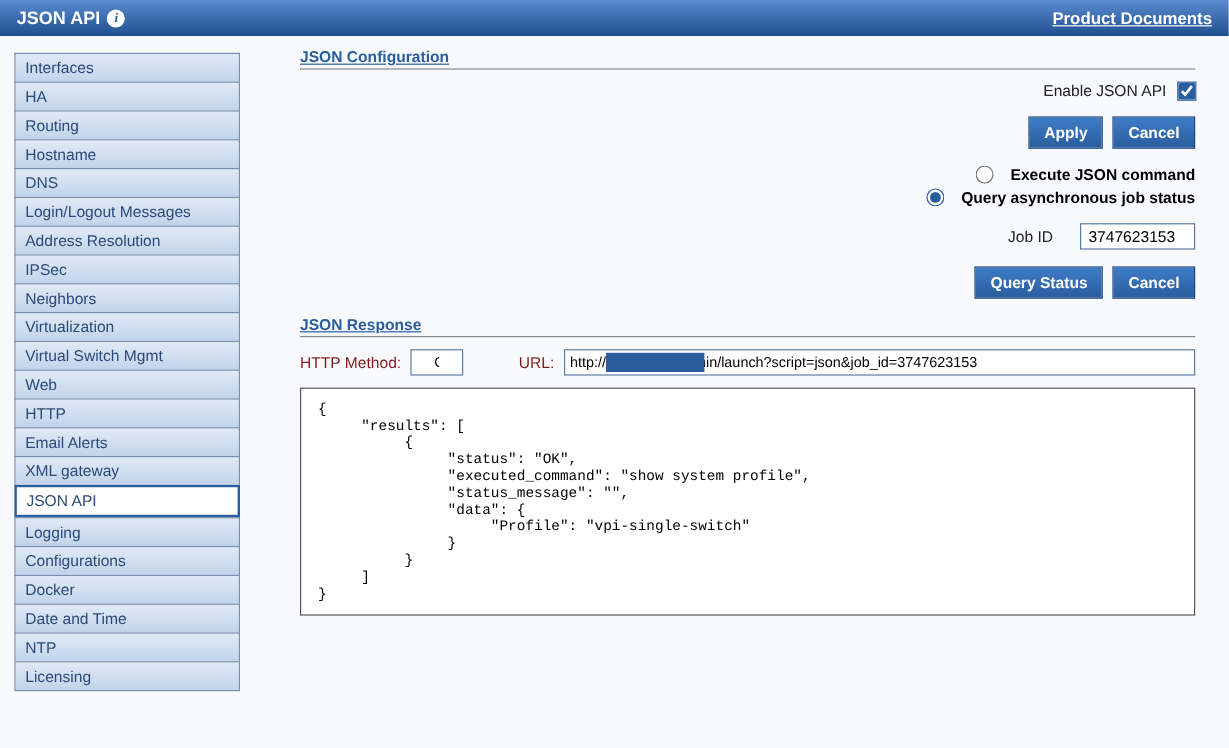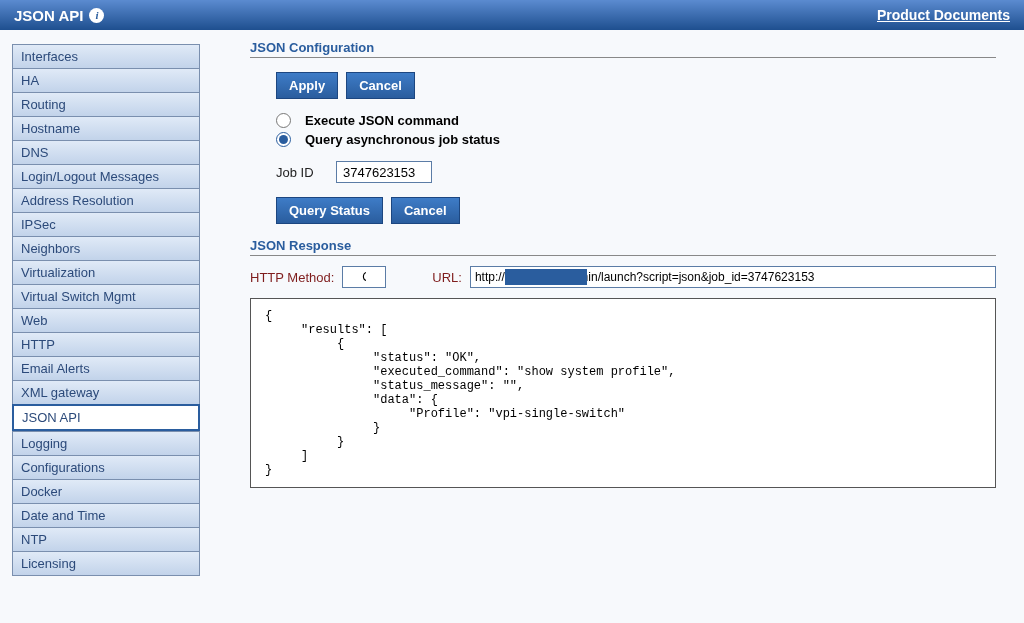--- a/index.html
+++ b/index.html
@@ -1,15 +1,15 @@
 <!DOCTYPE html>
 <html><head>
 <meta charset="utf-8">
 <style>
-  * { box-sizing: border-box; margin: 0; padding: 0; }
+  * { box-sizing: border-box; margin: 0; padding: 0; justify-content: flex-end; }
   body {
     font-family: Arial, Helvetica, sans-serif;
     font-size: 13px;
     background: #f7f9fc;
     width: 1024px;
     height: 623px;
     overflow: hidden;
   }
 
   .topbar {
@@ -58,20 +58,21 @@
     overflow-y: auto;
   }
 
   .section-title {
     color: #2a5d9e;
     font-weight: bold;
     font-size: 13px;
     border-bottom: 1px solid #888;
     padding-bottom: 2px;
     margin-bottom: 10px;
+    text-decoration: underline;
   }
 
   .row { display: flex; align-items: center; gap: 10px; margin: 6px 0 6px 26px; }
   .label { color: #222; }
 
   input[type="checkbox"] {
     width: 14px; height: 14px;
     accent-color: #2a5d9e;
     outline: 1px solid #2a5d9e;
   }
@@ -164,20 +165,24 @@
       <div class="sidebar-item">Configurations</div>
       <div class="sidebar-item">Docker</div>
       <div class="sidebar-item">Date and Time</div>
       <div class="sidebar-item">NTP</div>
       <div class="sidebar-item">Licensing</div>
     </div>
 
   <div class="main">
 
     <div class="section-title">JSON Configuration</div>
+    <div class="row">
+      <span class="label">Enable JSON API</span>
+      <input type="checkbox" checked="" style="">
+    </div>
     <div class="btn-row">
       <button class="btn">Apply</button>
       <button class="btn">Cancel</button>
     </div>
 
     <div class="radio-row">
       <input type="radio" name="cmdmode" style="">
       <span class="radio-label">Execute JSON command</span>
     </div>
     <div class="radio-row">

